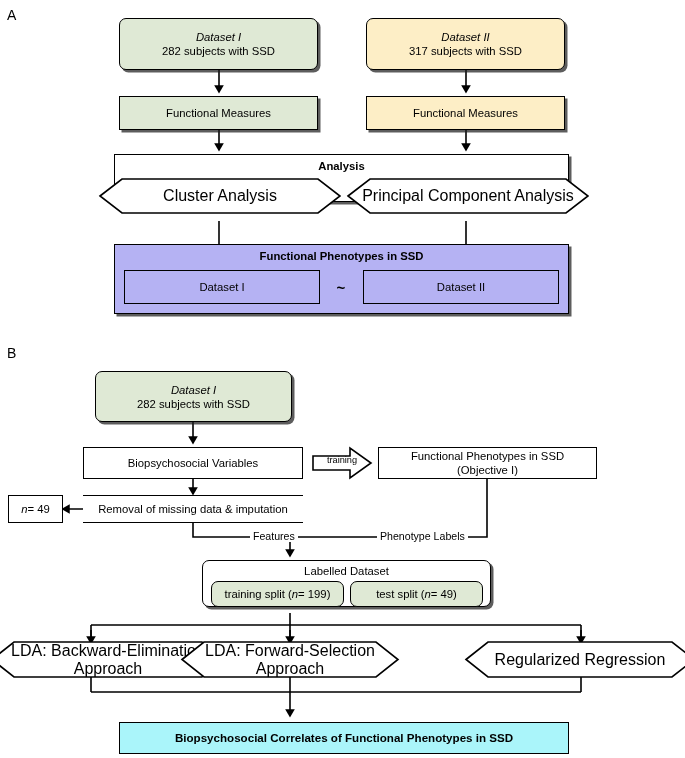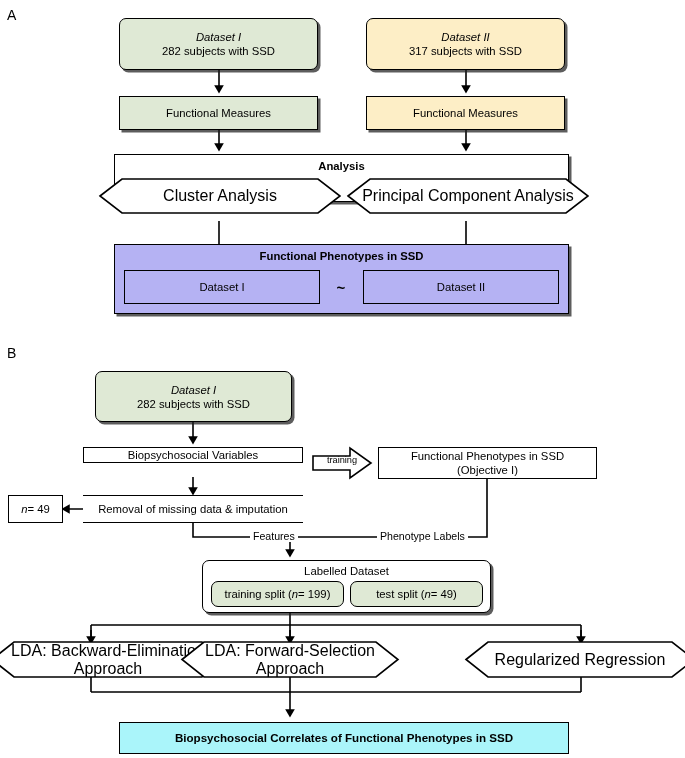--- a/index.html
+++ b/index.html
@@ -113,21 +113,21 @@
 <div class="tilde" style="left:320px;top:279px;width:42px;">~</div>
 <div class="node" style="left:363px;top:270px;width:196px;height:34px;background:#b5b2f3;">Dataset II</div>
 
 <div class="panel-letter" style="left:7px;top:346px;">B</div>
 
 <div class="node rounded shadow" style="left: 95px; top: 371px; width: 197px; height: 51px; flex-direction: column; background: rgb(223, 233, 213);">
   <span class="ital">Dataset I</span>
   <span>282 subjects with SSD</span>
 </div>
 
-<div class="node" style="left:83px;top:447px;width:220px;height:16px;background:#fff;">Biopsychosocial Variables</div>
+<div class="node" style="left:83px;top:447px;width:220px;height:32px;background:#fff;">Biopsychosocial Variables</div>
 
 <div class="hexwrap" style="left:312px;top:447px;width:60px;height:32px;">
   <svg width="60" height="32" viewBox="0 0 60 32">
     <polygon points="1,9 38,9 38,1 59,16 38,31 38,23 1,23" fill="#fff" stroke="#000" stroke-width="1.6"></polygon>
   </svg>
   <div class="predictlab">training</div>
 </div>
 
 <div class="node" style="left:378px;top:447px;width:219px;height:32px;flex-direction:column;background:#fff;">
   <span>Functional Phenotypes in SSD</span>
@@ -137,21 +137,21 @@
 <div class="node" style="left:8px;top:495px;width:55px;height:28px;background:#fff;">
   <span class="ital">n</span>
     <span> = 49</span>
 </div>
 
 <div class="openbox" style="left:83px;top:495px;width:220px;height:28px;background:#fff;">Removal of missing data &amp; imputation</div>
 
 <div class="edgelabel" style="left:243px;top:530px;">Features</div>
 <div class="edgelabel" style="left:370px;top:530px;">Phenotype Labels</div>
 
-<div class="grpbox rounded shadow" style="left:202px;top:560px;width:289px;height:53px;background:#fff;">
+<div class="grpbox rounded shadow" style="left:202px;top:560px;width:289px;height:47px;background:#fff;">
   <div class="grptitle" style="top:4px;left:0;font-weight:normal;">Labelled Dataset</div>
 </div>
 <div class="node rounded" style="left:211px;top:581px;width:133px;height:26px;background:#dfe9d5;">
   <span>training split (</span>
     <span class="ital">n</span>
     <span> = 199)</span>
 </div>
 <div class="node rounded" style="left:350px;top:581px;width:133px;height:26px;background:#dfe9d5;">
   <span>test split (</span>
     <span class="ital">n</span>

